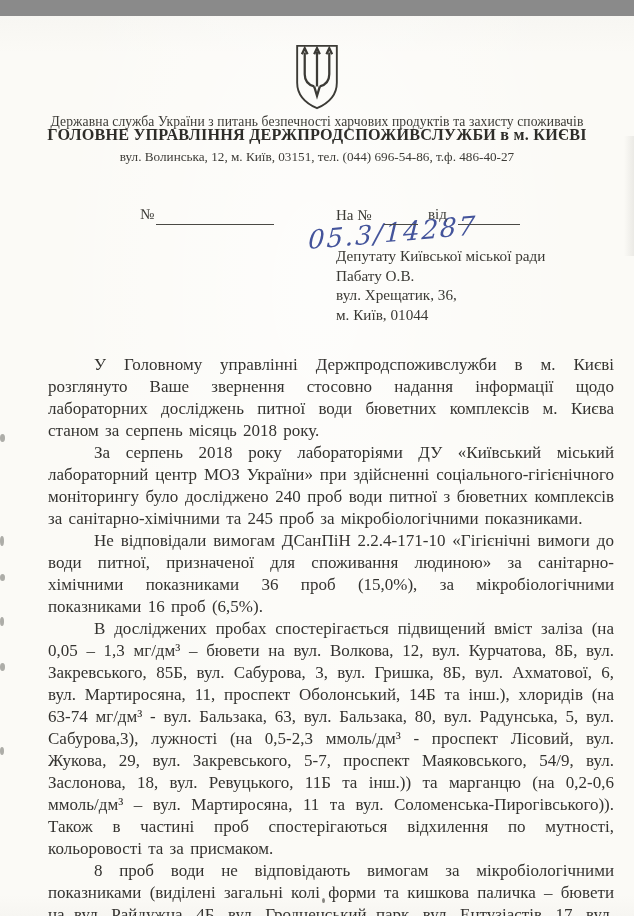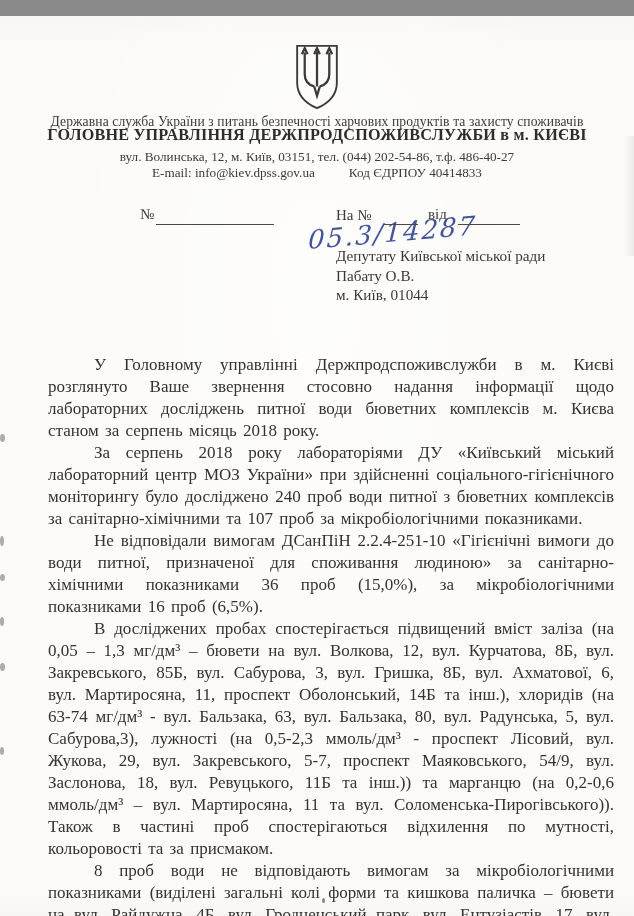--- a/index.html
+++ b/index.html
@@ -113,46 +113,44 @@
           <path d="M30 9 V46"></path>
           <path d="M27 12 L30 5.5 L33 12"></path>
           <path d="M27 46 L30 56 L33 46"></path>
         </g>
       </svg>
     </span>
   </div>
 
   <div class="agency-line">Державна служба України з питань безпечності харчових продуктів та захисту споживачів</div>
   <div class="org-title">ГОЛОВНЕ УПРАВЛІННЯ ДЕРЖПРОДСПОЖИВСЛУЖБИ в м. КИЄВІ</div>
-  <div class="addr-line">вул. Волинська, 12, м. Київ, 03151, тел. (044) 202-54-86, т.ф. 486-40-27</div>
-  <div class="email-line">
-    <span>E-mail: info@kiev.dpss.gov.ua</span><span class="gap"></span><span>Код ЄДРПОУ 40414833</span>
-  </div>
+  <div class="addr-line">вул. Волинська, 12, м. Київ, 03151, тел. (044) 696-54-86, т.ф. 486-40-27</div>
 
   <div class="ref-row">
     <span class="ref-no-label">№</span>
     <span class="ref-no-line">
       <span class="handwriting">05.3/14287</span>
     </span>
     <span class="ref-reply-label">На №</span>
     <span class="ref-reply-line1"></span>
     <span class="ref-vid-label">від</span>
     <span class="ref-reply-line2"></span>
   </div>
 
   <div class="addressee">
     <div>Депутату Київської міської ради</div>
     <div>Пабату О.В.</div>
+    <div>вул. Хрещатик, 36,</div>
     <div>м. Київ, 01044</div>
   </div>
 
   <div class="body-text">
     <p>У Головному управлінні Держпродспоживслужби в м. Києві розглянуто Ваше звернення стосовно надання інформації щодо лабораторних досліджень питної води бюветних комплексів м. Києва станом за серпень місяць 2018 року.</p>
-    <p>За серпень 2018 року лабораторіями ДУ «Київський міський лабораторний центр МОЗ України» при здійсненні соціального-гігієнічного моніторингу було досліджено 240 проб води питної з бюветних комплексів за санітарно-хімічними та 107 проб за мікробіологічними показниками.</p>
-    <p>Не відповідали вимогам ДСанПіН 2.2.4-251-10 «Гігієнічні вимоги до води питної, призначеної для споживання людиною» за санітарно-хімічними показниками 36 проб (15,0%), за мікробіологічними показниками 16 проб (6,5%).</p>
+    <p>За серпень 2018 року лабораторіями ДУ «Київський міський лабораторний центр МОЗ України» при здійсненні соціального-гігієнічного моніторингу було досліджено 240 проб води питної з бюветних комплексів за санітарно-хімічними та 245 проб за мікробіологічними показниками.</p>
+    <p>Не відповідали вимогам ДСанПіН 2.2.4-171-10 «Гігієнічні вимоги до води питної, призначеної для споживання людиною» за санітарно-хімічними показниками 36 проб (15,0%), за мікробіологічними показниками 16 проб (6,5%).</p>
     <p>В досліджених пробах спостерігається підвищений вміст заліза (на 0,05 – 1,3 мг/дм³ – бювети на вул. Волкова, 12, вул. Курчатова, 8Б, вул. Закревського, 85Б, вул. Сабурова, 3, вул. Гришка, 8Б, вул. Ахматової, 6, вул. Мартиросяна, 11, проспект Оболонський, 14Б та інш.), хлоридів (на 63-74 мг/дм³ - вул. Бальзака, 63, вул. Бальзака, 80, вул. Радунська, 5, вул. Сабурова,3), лужності (на 0,5-2,3 ммоль/дм³ - проспект Лісовий, вул. Жукова, 29, вул. Закревського, 5-7, проспект Маяковського, 54/9, вул. Заслонова, 18, вул. Ревуцького, 11Б та інш.)) та марганцю (на 0,2-0,6 ммоль/дм³ – вул. Мартиросяна, 11 та вул. Соломенська-Пирогівського)).  Також в частині проб спостерігаються відхилення по мутності, кольоровості та за присмаком.</p>
     <p>8 проб води не відповідають вимогам за мікробіологічними показниками (виділені загальні колі форми та кишкова паличка – бювети на вул. Райдужна, 4Б, вул. Гродненський парк, вул. Ентузіастів, 17, вул. Ахматової, 16Б, вул. Милославська, 17А, вул. Драйзера, 32, ж/м Корчувате</p>
   </div>
 
   <div class="artifact a1"></div>
   <div class="artifact a2"></div>
   <div class="artifact a3"></div>
   <div class="artifact a4"></div>
   <div class="artifact a5"></div>
   <div class="artifact a6"></div>

